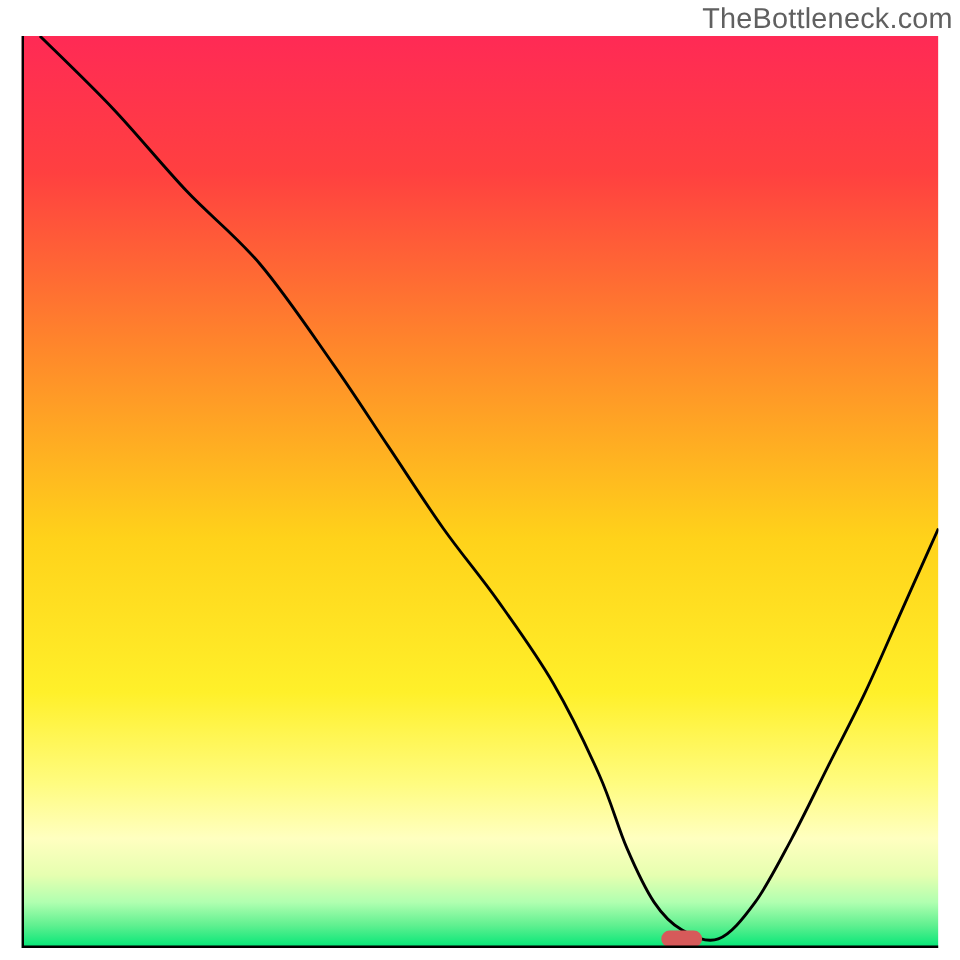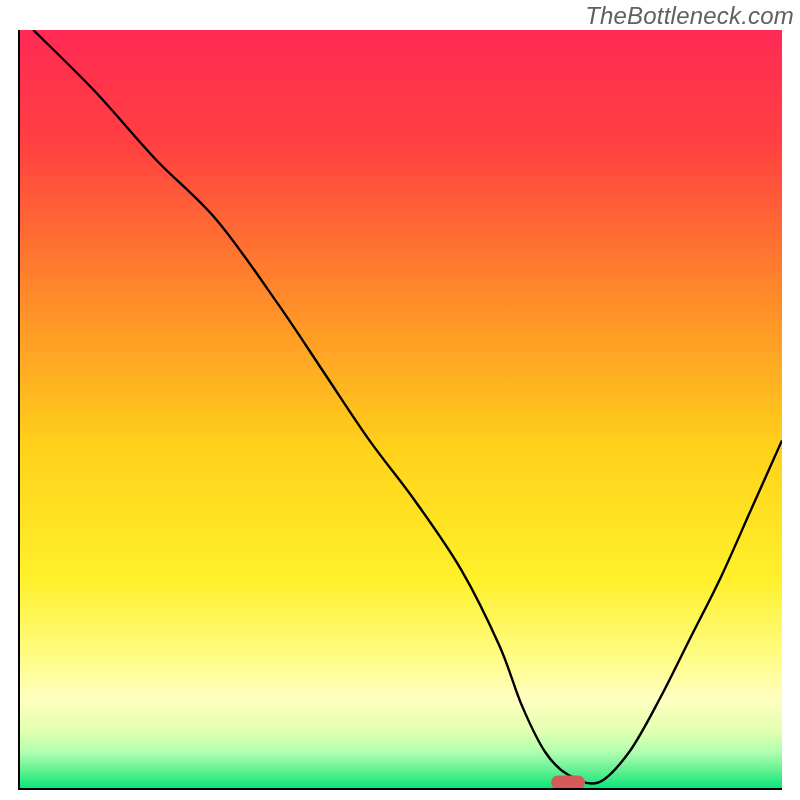--- a/index.html
+++ b/index.html
@@ -7,21 +7,20 @@
     padding: 0;
     width: 800px;
     height: 800px;
     background: #ffffff;
     font-family: Arial, Helvetica, sans-serif;
   }
   .wrap {
     position: relative;
     width: 800px;
     height: 704px;
-    font-style: italic;
   }
   .watermark {
     position: absolute;
     top: 2px;
     right: 6px;
     font-size: 24px;
     font-weight: 500;
     color: #606060;
     letter-spacing: 0.2px;
   }

